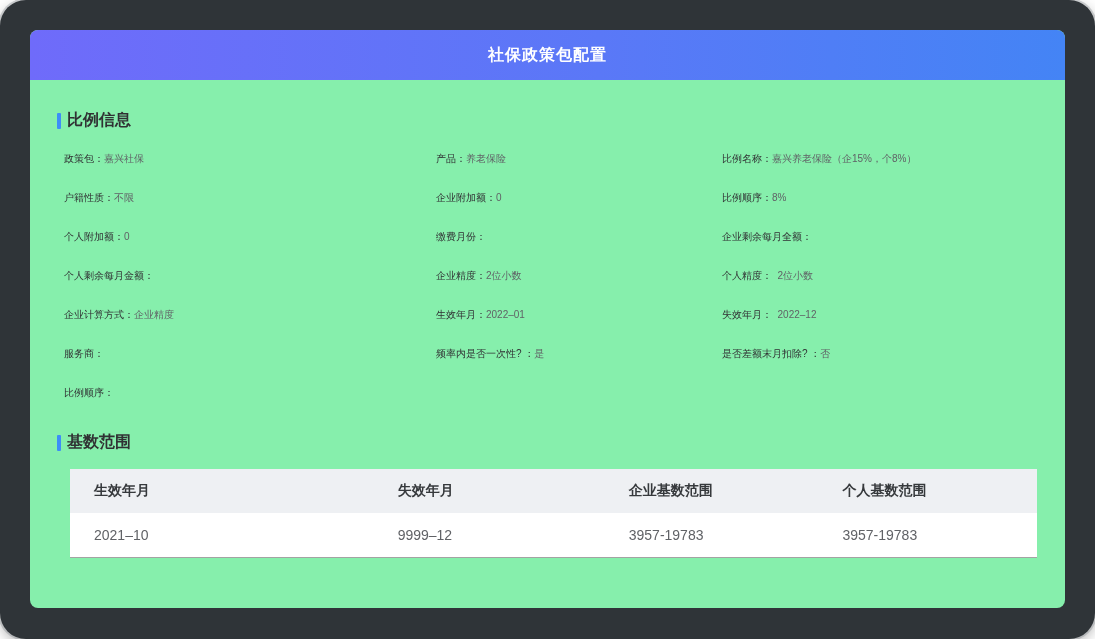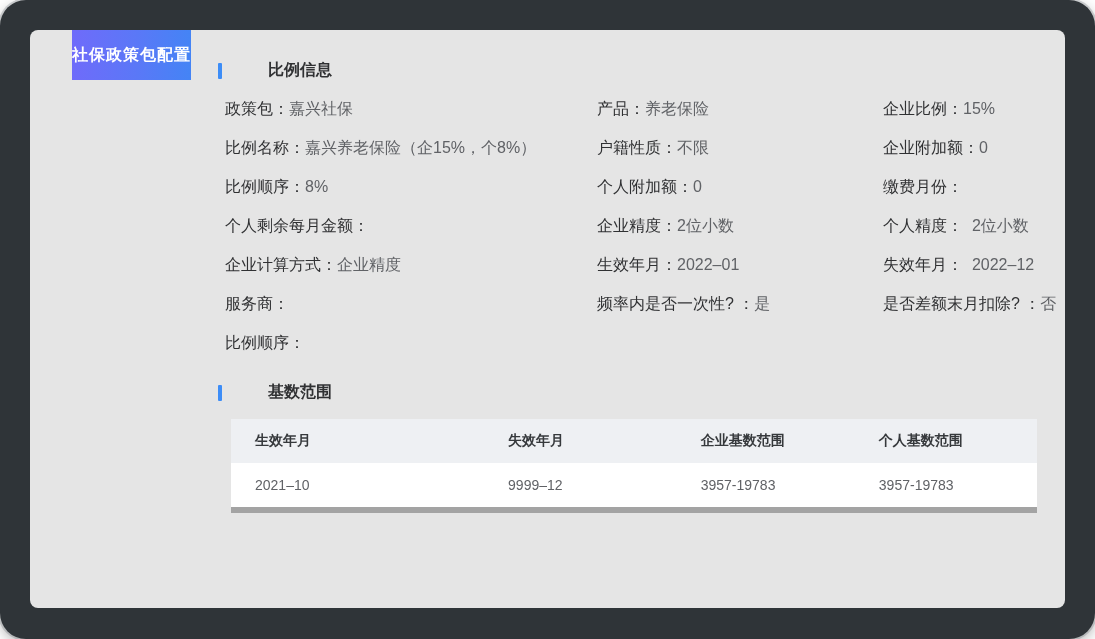--- a/index.html
+++ b/index.html
@@ -13,26 +13,25 @@
     width: 1095px; height: 639px;
     background: #2f3438;
     border-radius: 26px;
     box-shadow: 0 0 0 2px rgba(130,136,140,0.35), 0 4px 14px rgba(0,0,0,0.30);
     overflow: hidden;
   }
   .modal {
     position: absolute;
     left: 30px; top: 30px;
     width: 1035px; height: 578px;
-    background: #e5e5e5;
+    background: #86efac;
     border-radius: 8px;
     overflow: hidden;
     display: flex;
-    flex-direction: row;
-    padding-left: 42px;
+    flex-direction: column;
   }
   .modal-header {
     flex: none;
     height: 50px;
     background: linear-gradient(90deg, #6f6bfa 0%, #5a78f7 55%, #4484f5 100%);
     color: #ffffff;
     display: flex;
     align-items: center;
     justify-content: center;
     font-size: 16px;
@@ -43,35 +42,34 @@
     flex: 1;
     padding: 30px 28px 0 27px;
     overflow: hidden;
   }
   .section-title {
     display: flex;
     align-items: center;
     font-size: 16px;
     font-weight: 700;
     color: #303133;
-    gap: 40px;
   }
   .section-marker {
     width: 4px; height: 16px;
     border-radius: 1px;
     margin-right: 6px;
     background: #3d8df7;
     display: inline-block;
   }
   .fields-grid {
     margin: 18px 0 0 7px;
     display: grid;
     grid-template-columns: 372px 286px 1fr;
     row-gap: 20px;
-    font-size: 16px;
+    font-size: 10px;
     line-height: 19px;
   }
   .field { white-space: nowrap; }
   .flabel { color: #303133; }
   .fvalue { color: #606266; white-space: pre-wrap; }
   .section-base { margin-top: 30px; }
   table.base-table {
     border-collapse: collapse;
     margin: 16px 0 12px 13px;
     width: calc(100% - 13px);
@@ -82,21 +80,21 @@
     background: #eef0f3;
     color: #36393c;
     font-weight: 700;
     text-align: left;
     padding: 13px 24px;
   }
   table.base-table td {
     color: #606266;
     text-align: left;
     padding: 14px 24px;
-    border-bottom: 6px solid #a3a3a3;
+    border-bottom: 1px solid #a3a3a3;
     background: #ffffff;
   }
 </style>
 </head>
 <body>
 
 <div class="frame">
   <div class="modal">
 
     <div class="modal-header">
@@ -107,30 +105,30 @@
 
       <div class="section">
         <div class="section-title">
           <span class="section-marker"></span>
           <span>比例信息</span>
         </div>
 
         <div class="fields-grid">
           <div class="field"><span class="flabel">政策包：</span><span class="fvalue">嘉兴社保</span></div>
           <div class="field"><span class="flabel">产品：</span><span class="fvalue">养老保险</span></div>
-          <div class="field"><span class="flabel">企业比例：</span><span class="fvalue">15%</span></div>
 
           <div class="field"><span class="flabel">比例名称：</span><span class="fvalue">嘉兴养老保险（企15%，个8%）</span></div>
           <div class="field"><span class="flabel">户籍性质：</span><span class="fvalue">不限</span></div>
           <div class="field"><span class="flabel">企业附加额：</span><span class="fvalue">0</span></div>
 
           <div class="field"><span class="flabel">比例顺序：</span><span class="fvalue">8%</span></div>
           <div class="field"><span class="flabel">个人附加额：</span><span class="fvalue">0</span></div>
 
           <div class="field"><span class="flabel">缴费月份：</span><span class="fvalue"></span></div>
+          <div class="field"><span class="flabel">企业剩余每月全额：</span><span class="fvalue"></span></div>
           <div class="field"><span class="flabel">个人剩余每月金额：</span><span class="fvalue"></span></div>
 
           <div class="field"><span class="flabel">企业精度：</span><span class="fvalue">2位小数</span></div>
           <div class="field"><span class="flabel">个人精度：</span><span class="fvalue">  2位小数</span></div>
           <div class="field"><span class="flabel">企业计算方式：</span><span class="fvalue">企业精度</span></div>
 
           <div class="field"><span class="flabel">生效年月：</span><span class="fvalue">2022–01</span></div>
           <div class="field"><span class="flabel">失效年月：</span><span class="fvalue">  2022–12</span></div>
           <div class="field"><span class="flabel">服务商：</span><span class="fvalue"></span></div>
 

